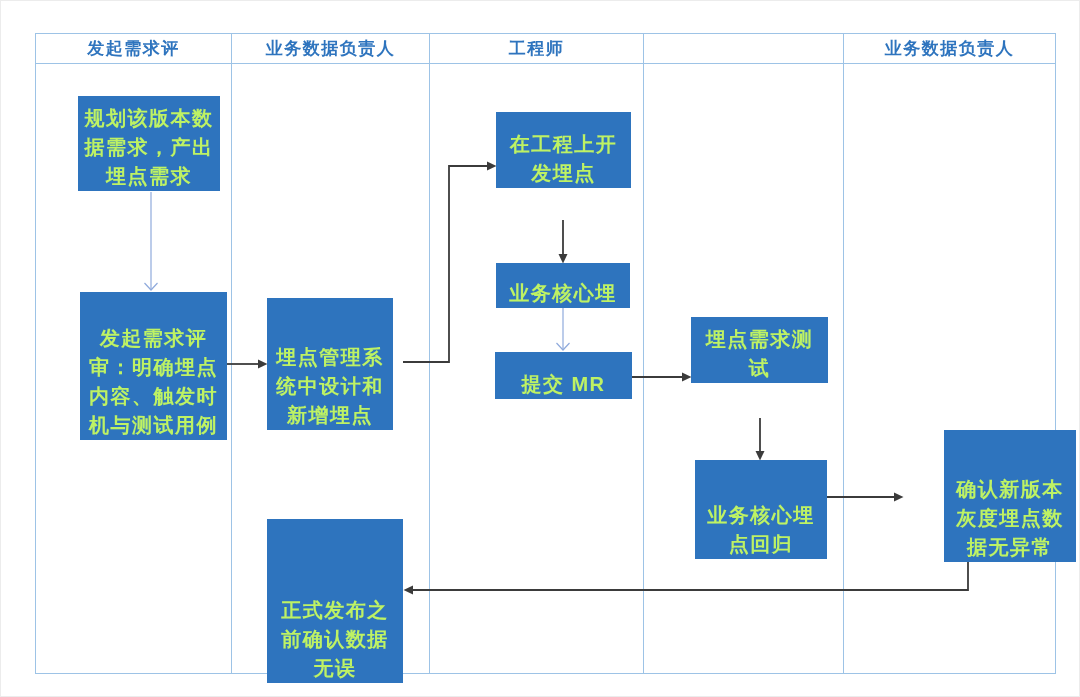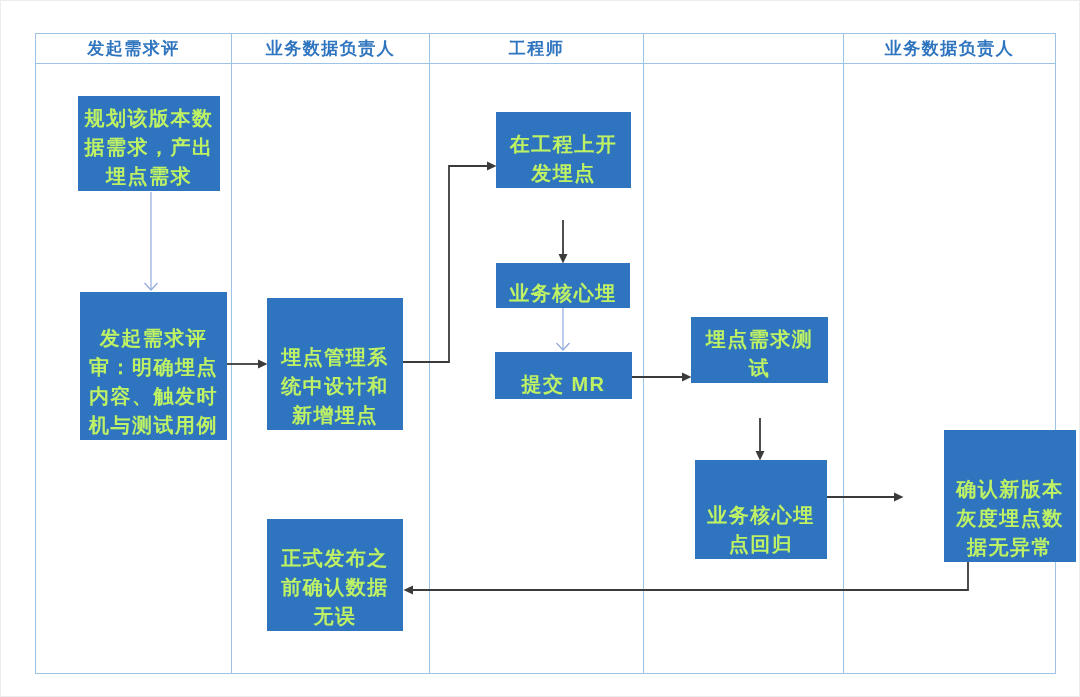--- a/index.html
+++ b/index.html
@@ -87,21 +87,21 @@
 埋点需求</span>
   </div>
 
   <div class="node" style="left:80px;top:292px;width:147px;height:148px">
     <span>发起需求评
 审：明确埋点
 内容、触发时
 机与测试用例</span>
   </div>
 
-  <div class="node" style="left:267px;top:298px;width:136px;height:132px">
+  <div class="node" style="left:267px;top:298px;width:126px;height:132px">
     <span>埋点管理系
 统中设计和
 新增埋点</span>
   </div>
 
   <div class="node" style="left:496px;top:112px;width:135px;height:76px">
     <span>在工程上开
 发埋点</span>
   </div>
 
@@ -122,19 +122,19 @@
     <span>业务核心埋
 点回归</span>
   </div>
 
   <div class="node" style="left:944px;top:430px;width:132px;height:132px">
     <span>确认新版本
 灰度埋点数
 据无异常</span>
   </div>
 
-  <div class="node" style="left:267px;top:519px;width:136px;height:112px">
+  <div class="node" style="left:267px;top:519px;width:136px;height:164px">
     <span>正式发布之
 前确认数据
 无误</span>
   </div>
 
 </div>
 
 </body></html>

